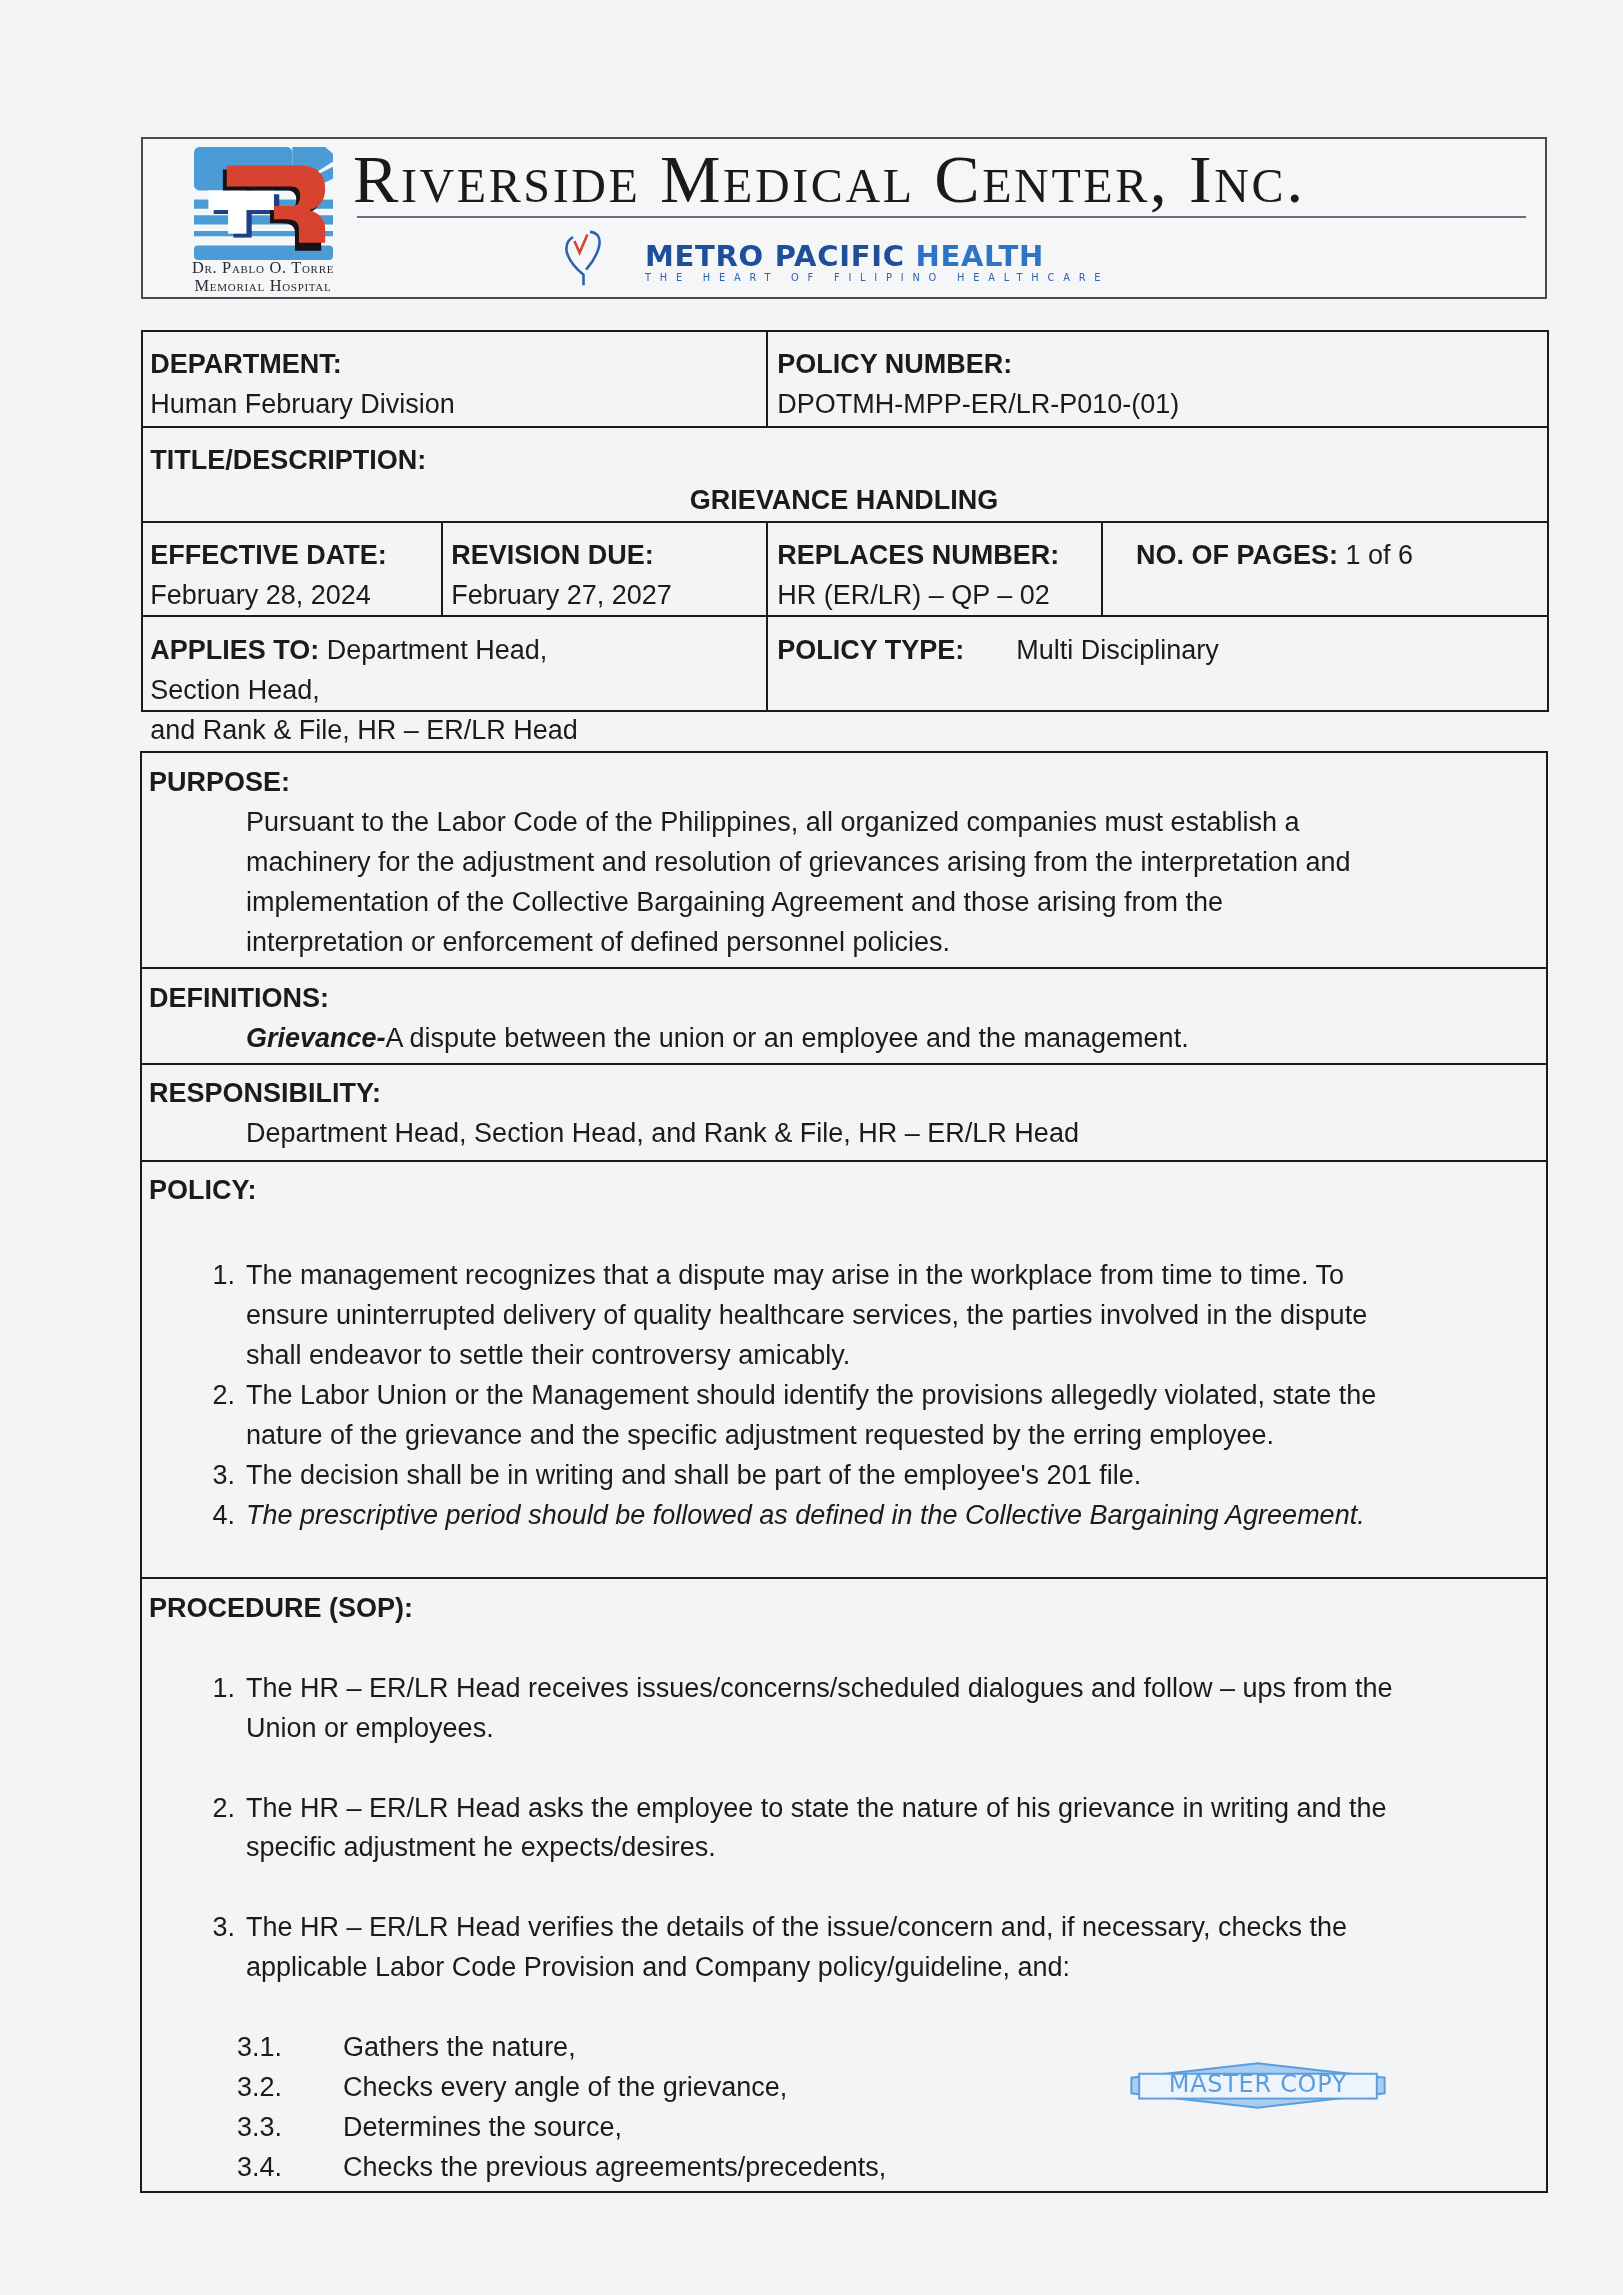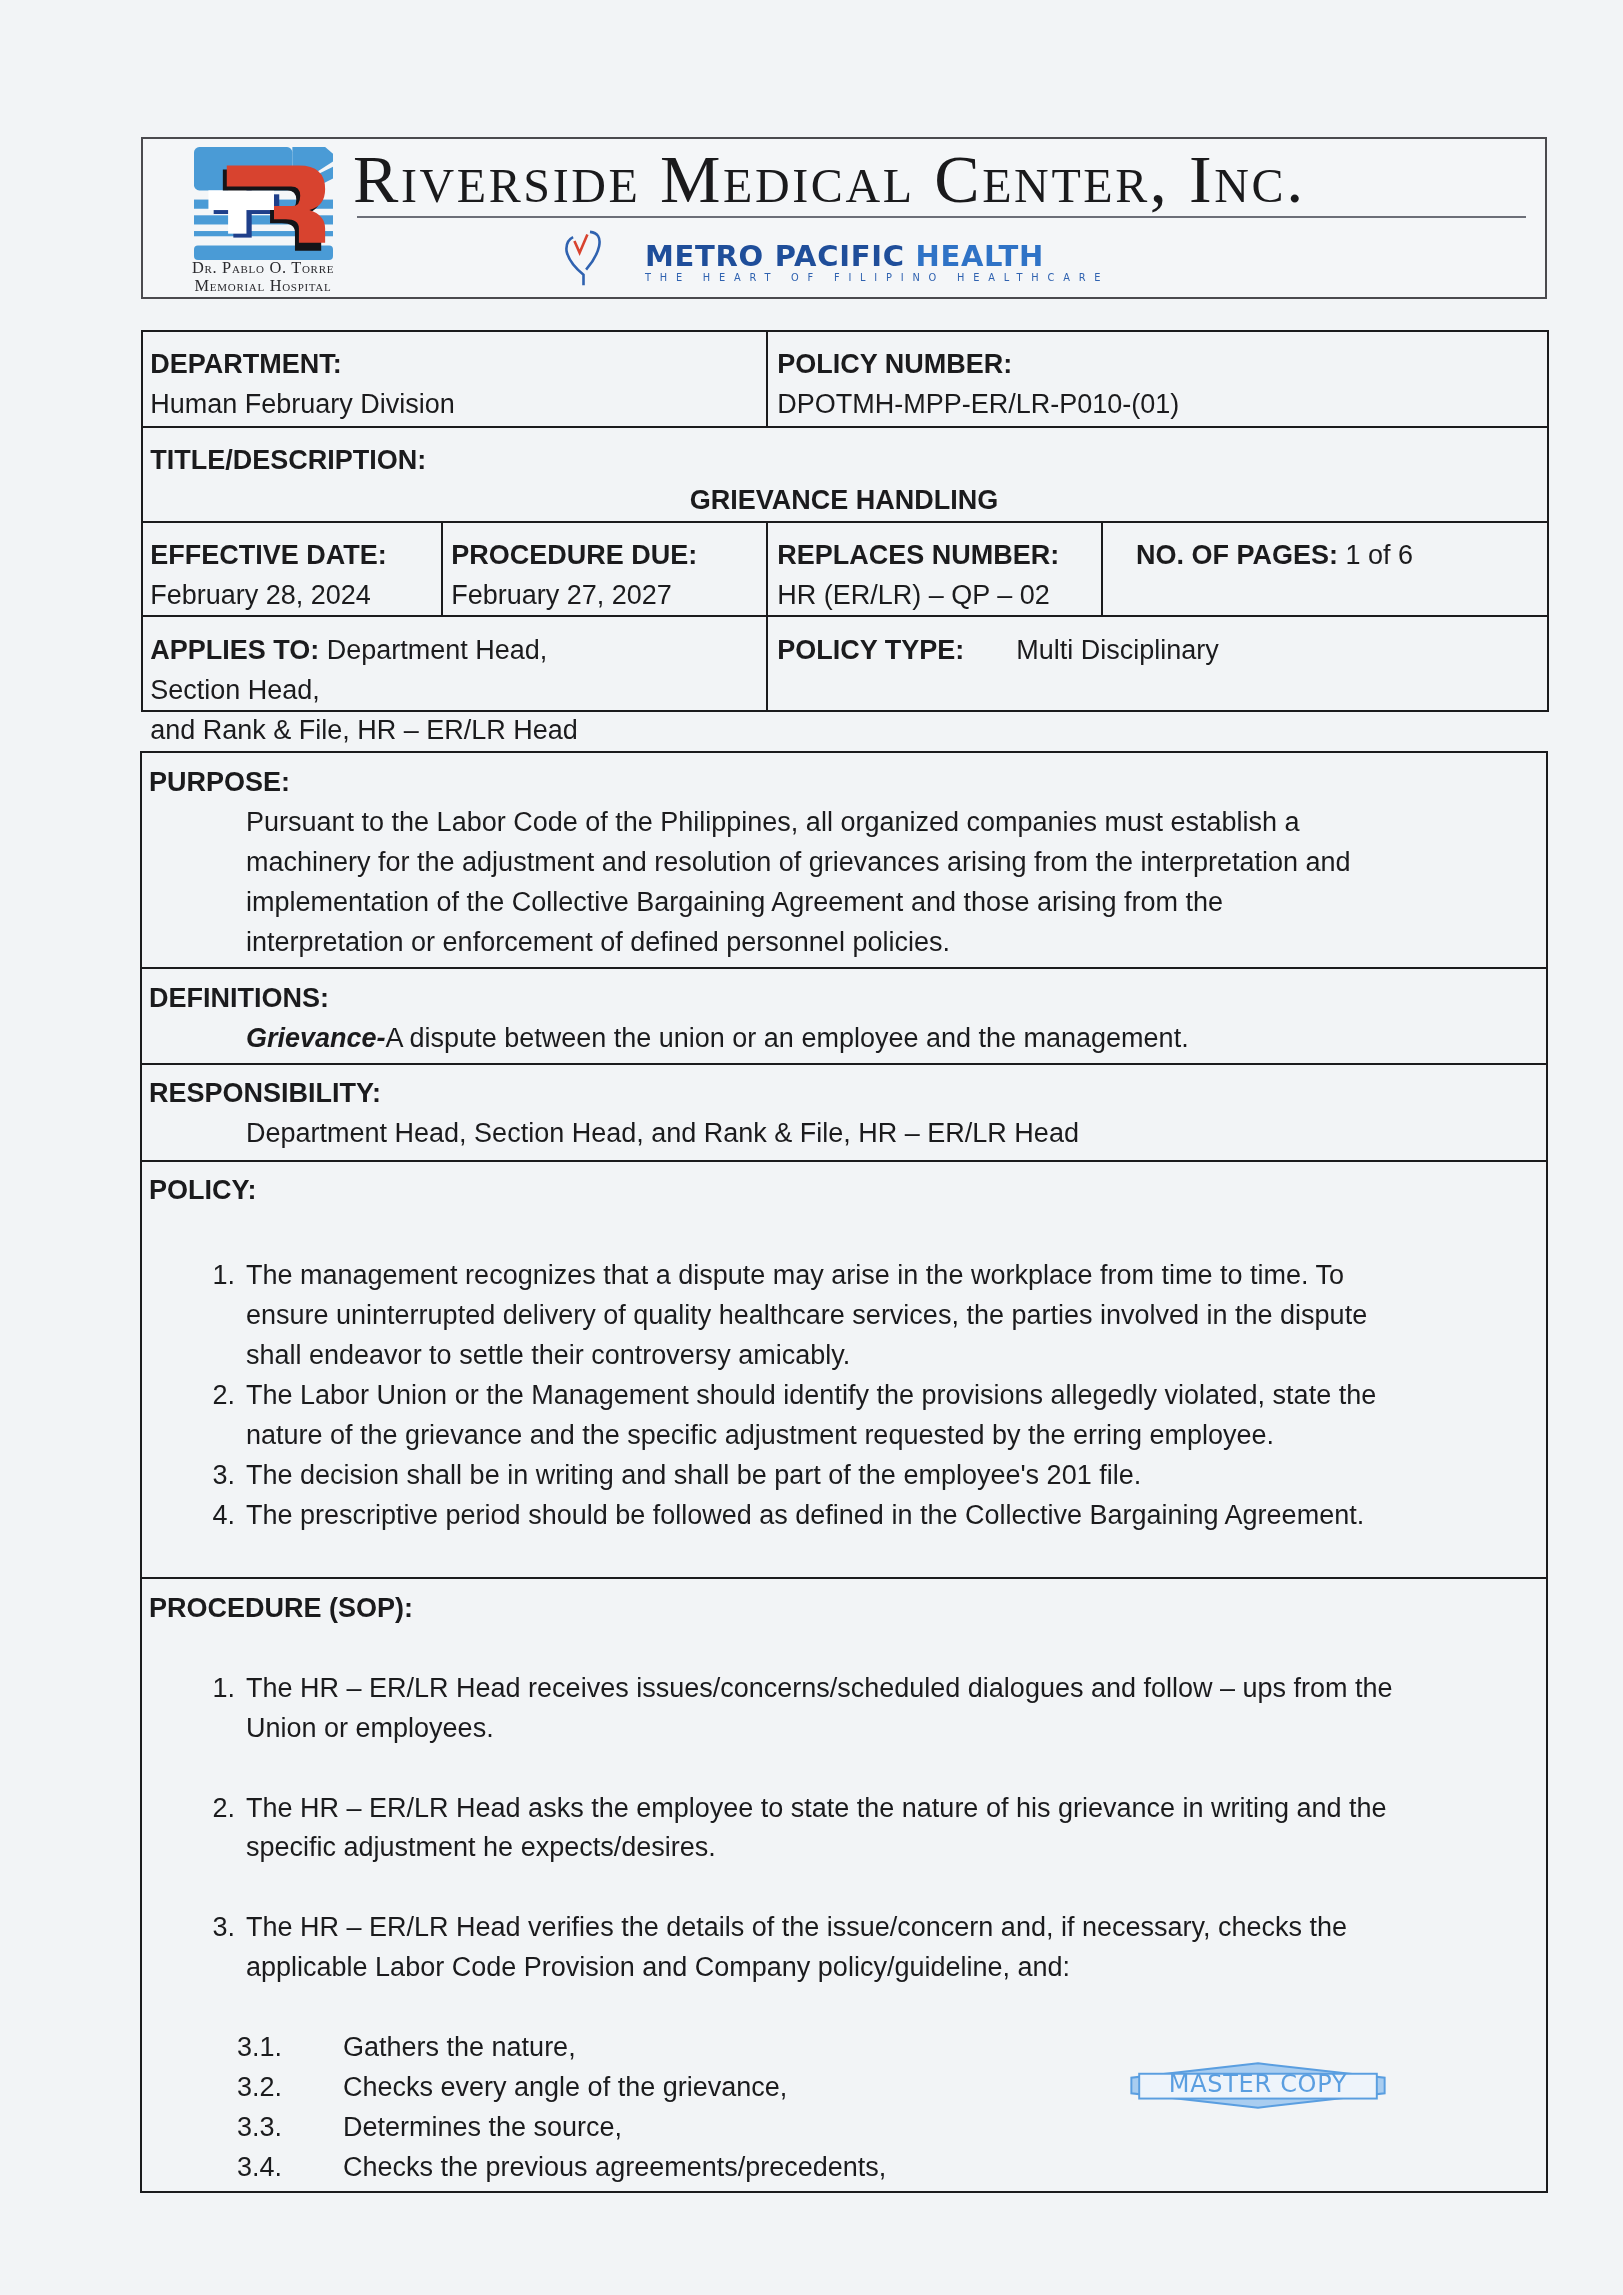--- a/index.html
+++ b/index.html
@@ -119,21 +119,21 @@
 </div>
 <div class="cell" style="left:141px;top:431px;width:1406px;">
   <div class="lbl">TITLE/DESCRIPTION:</div>
   <div class="lbl" style="text-align:center;">GRIEVANCE HANDLING</div>
 </div>
 <div class="cell" style="left:141px;top:526px;width:299px;">
   <div class="lbl">EFFECTIVE DATE:</div>
   <div>February 28, 2024</div>
 </div>
 <div class="cell" style="left:442px;top:526px;width:323px;">
-  <div class="lbl">PROCEDURE DUE:</div>
+  <div class="lbl">REVISION DUE:</div>
   <div>February 27, 2027</div>
 </div>
 <div class="cell" style="left:768px;top:526px;width:333px;">
   <div class="lbl">REPLACES NUMBER:</div>
   <div>HR (ER/LR) – QP – 02</div>
 </div>
 <div class="cell" style="left:1103px;top:526px;width:445px;padding-left:33px;">
   <div><span class="lbl">NO. OF PAGES:</span><span> 1 of 6</span></div>
 </div>
 <div class="cell" style="left:141px;top:621px;width:494px;">
@@ -170,21 +170,21 @@
 <div class="item" style="top:1335px;">shall endeavor to settle their controversy amicably.</div>
 
 <div class="num" style="top:1375px;">2.</div>
 <div class="item" style="top:1375px;">The Labor Union or the Management should identify the provisions allegedly violated, state the</div>
 <div class="item" style="top:1415px;">nature of the grievance and the specific adjustment requested by the erring employee.</div>
 
 <div class="num" style="top:1455px;">3.</div>
 <div class="item" style="top:1455px;">The decision shall be in writing and shall be part of the employee's 201 file.</div>
 
 <div class="num" style="top:1495px;">4.</div>
-<div class="item" style="top:1495px;">The prescriptive period should be followed as defined in the Collective Bargaining Agreement.</div>
+<div class="item" style="top:1495px;font-style:italic;">The prescriptive period should be followed as defined in the Collective Bargaining Agreement.</div>
 
 <div class="sec-label" style="top:1588px;">PROCEDURE (SOP):</div>
 
 <div class="num" style="top:1668px;">1.</div>
 <div class="item" style="top:1668px;">The HR – ER/LR Head receives issues/concerns/scheduled dialogues and follow – ups from the</div>
 <div class="item" style="top:1708px;">Union or employees.</div>
 
 <div class="num" style="top:1788px;">2.</div>
 <div class="item" style="top:1788px;">The HR – ER/LR Head asks the employee to state the nature of his grievance in writing and the</div>
 <div class="item" style="top:1827px;">specific adjustment he expects/desires.</div>

